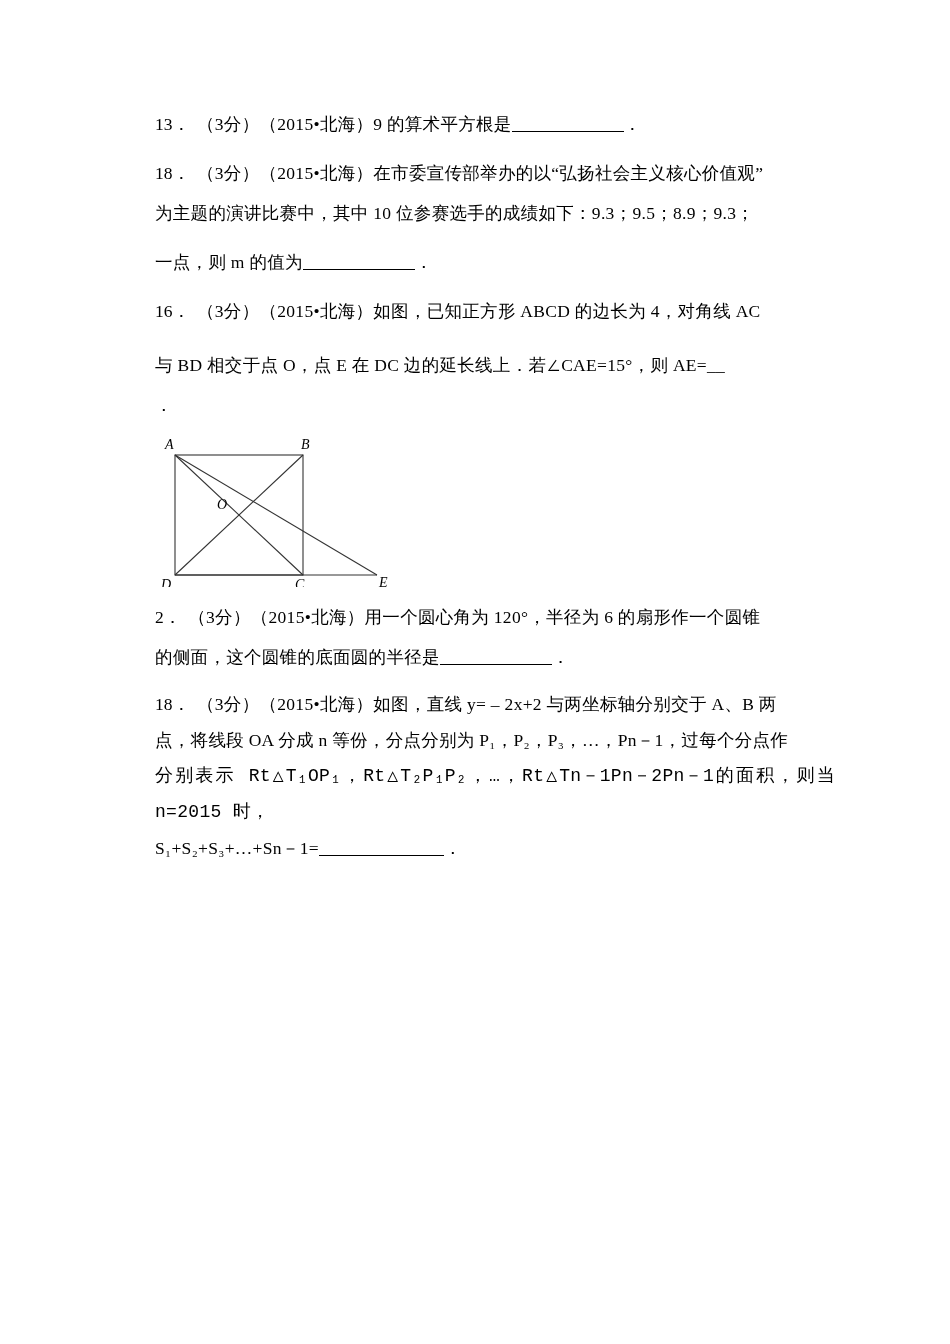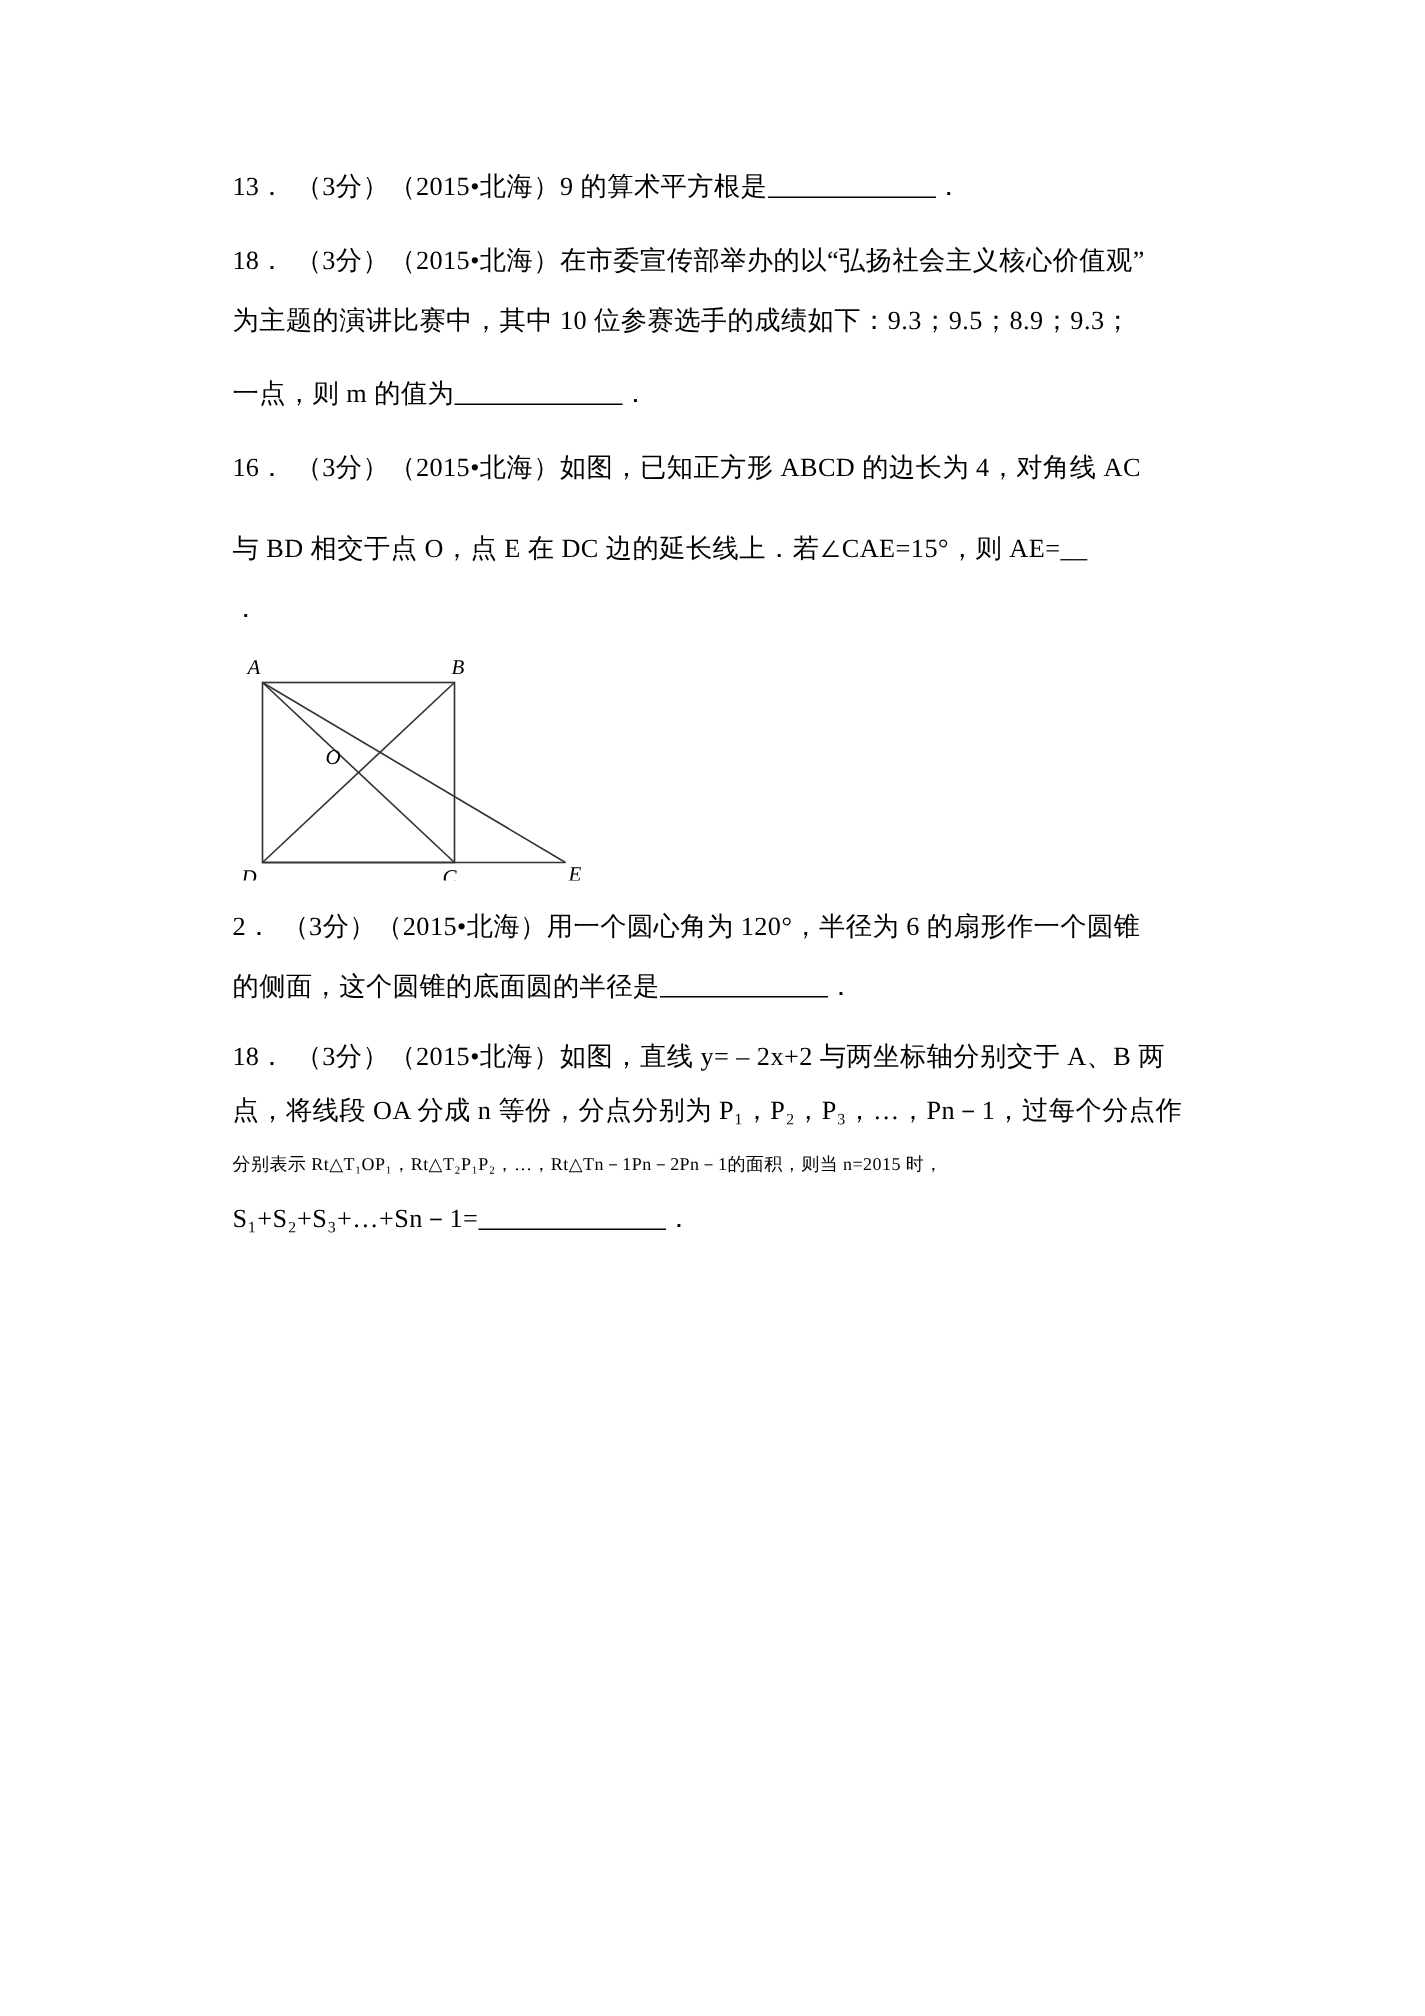--- a/index.html
+++ b/index.html
@@ -73,21 +73,21 @@
     padding: 0 1px;
     display: inline-block;
   }
   .figure {
     position: relative;
     width: 300px;
     height: 150px;
     margin: 12px 0 10px 0;
   }
   .q18 { line-height: 36px; }
-  .tri { font-family: Liberation Serif, serif; font-size: 12px; }
+  .tri { font-family: Liberation Mono, monospace; font-size: 18px; }
 </style>
 </head>
 <body>
 
 <div class="page">
   <div class="content">
 
     <div class="q q-block">
       <span class="num">13．</span><span class="sp"></span><span>（3分）</span><span>（2015•北海）</span><span>9 的算术平方根是</span><span class="fill"></span><span>．</span>
     </div>

